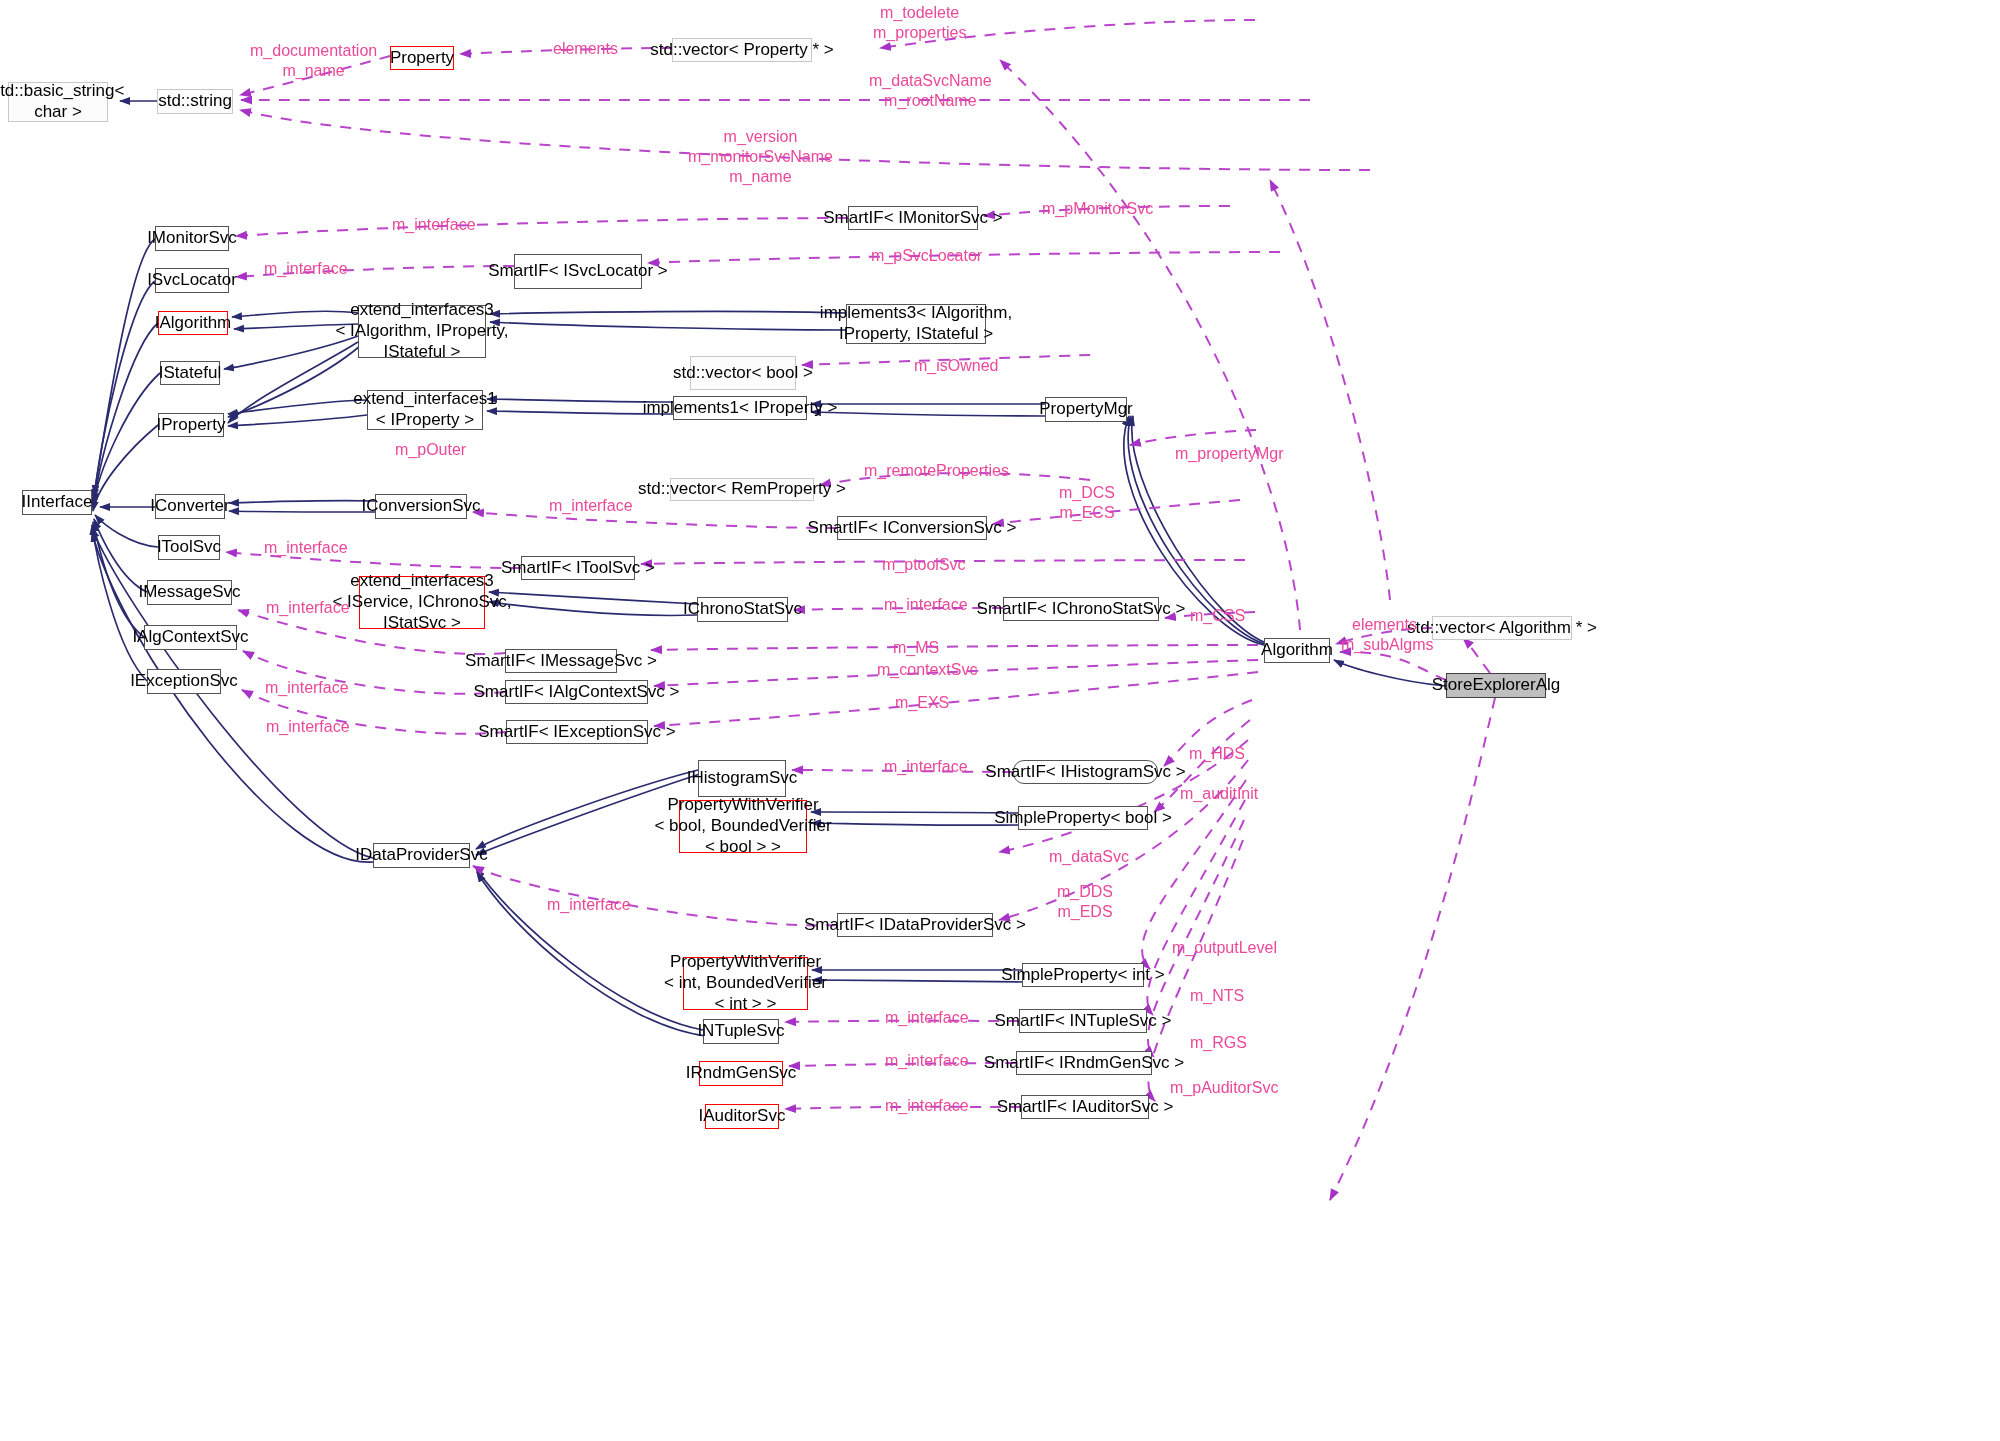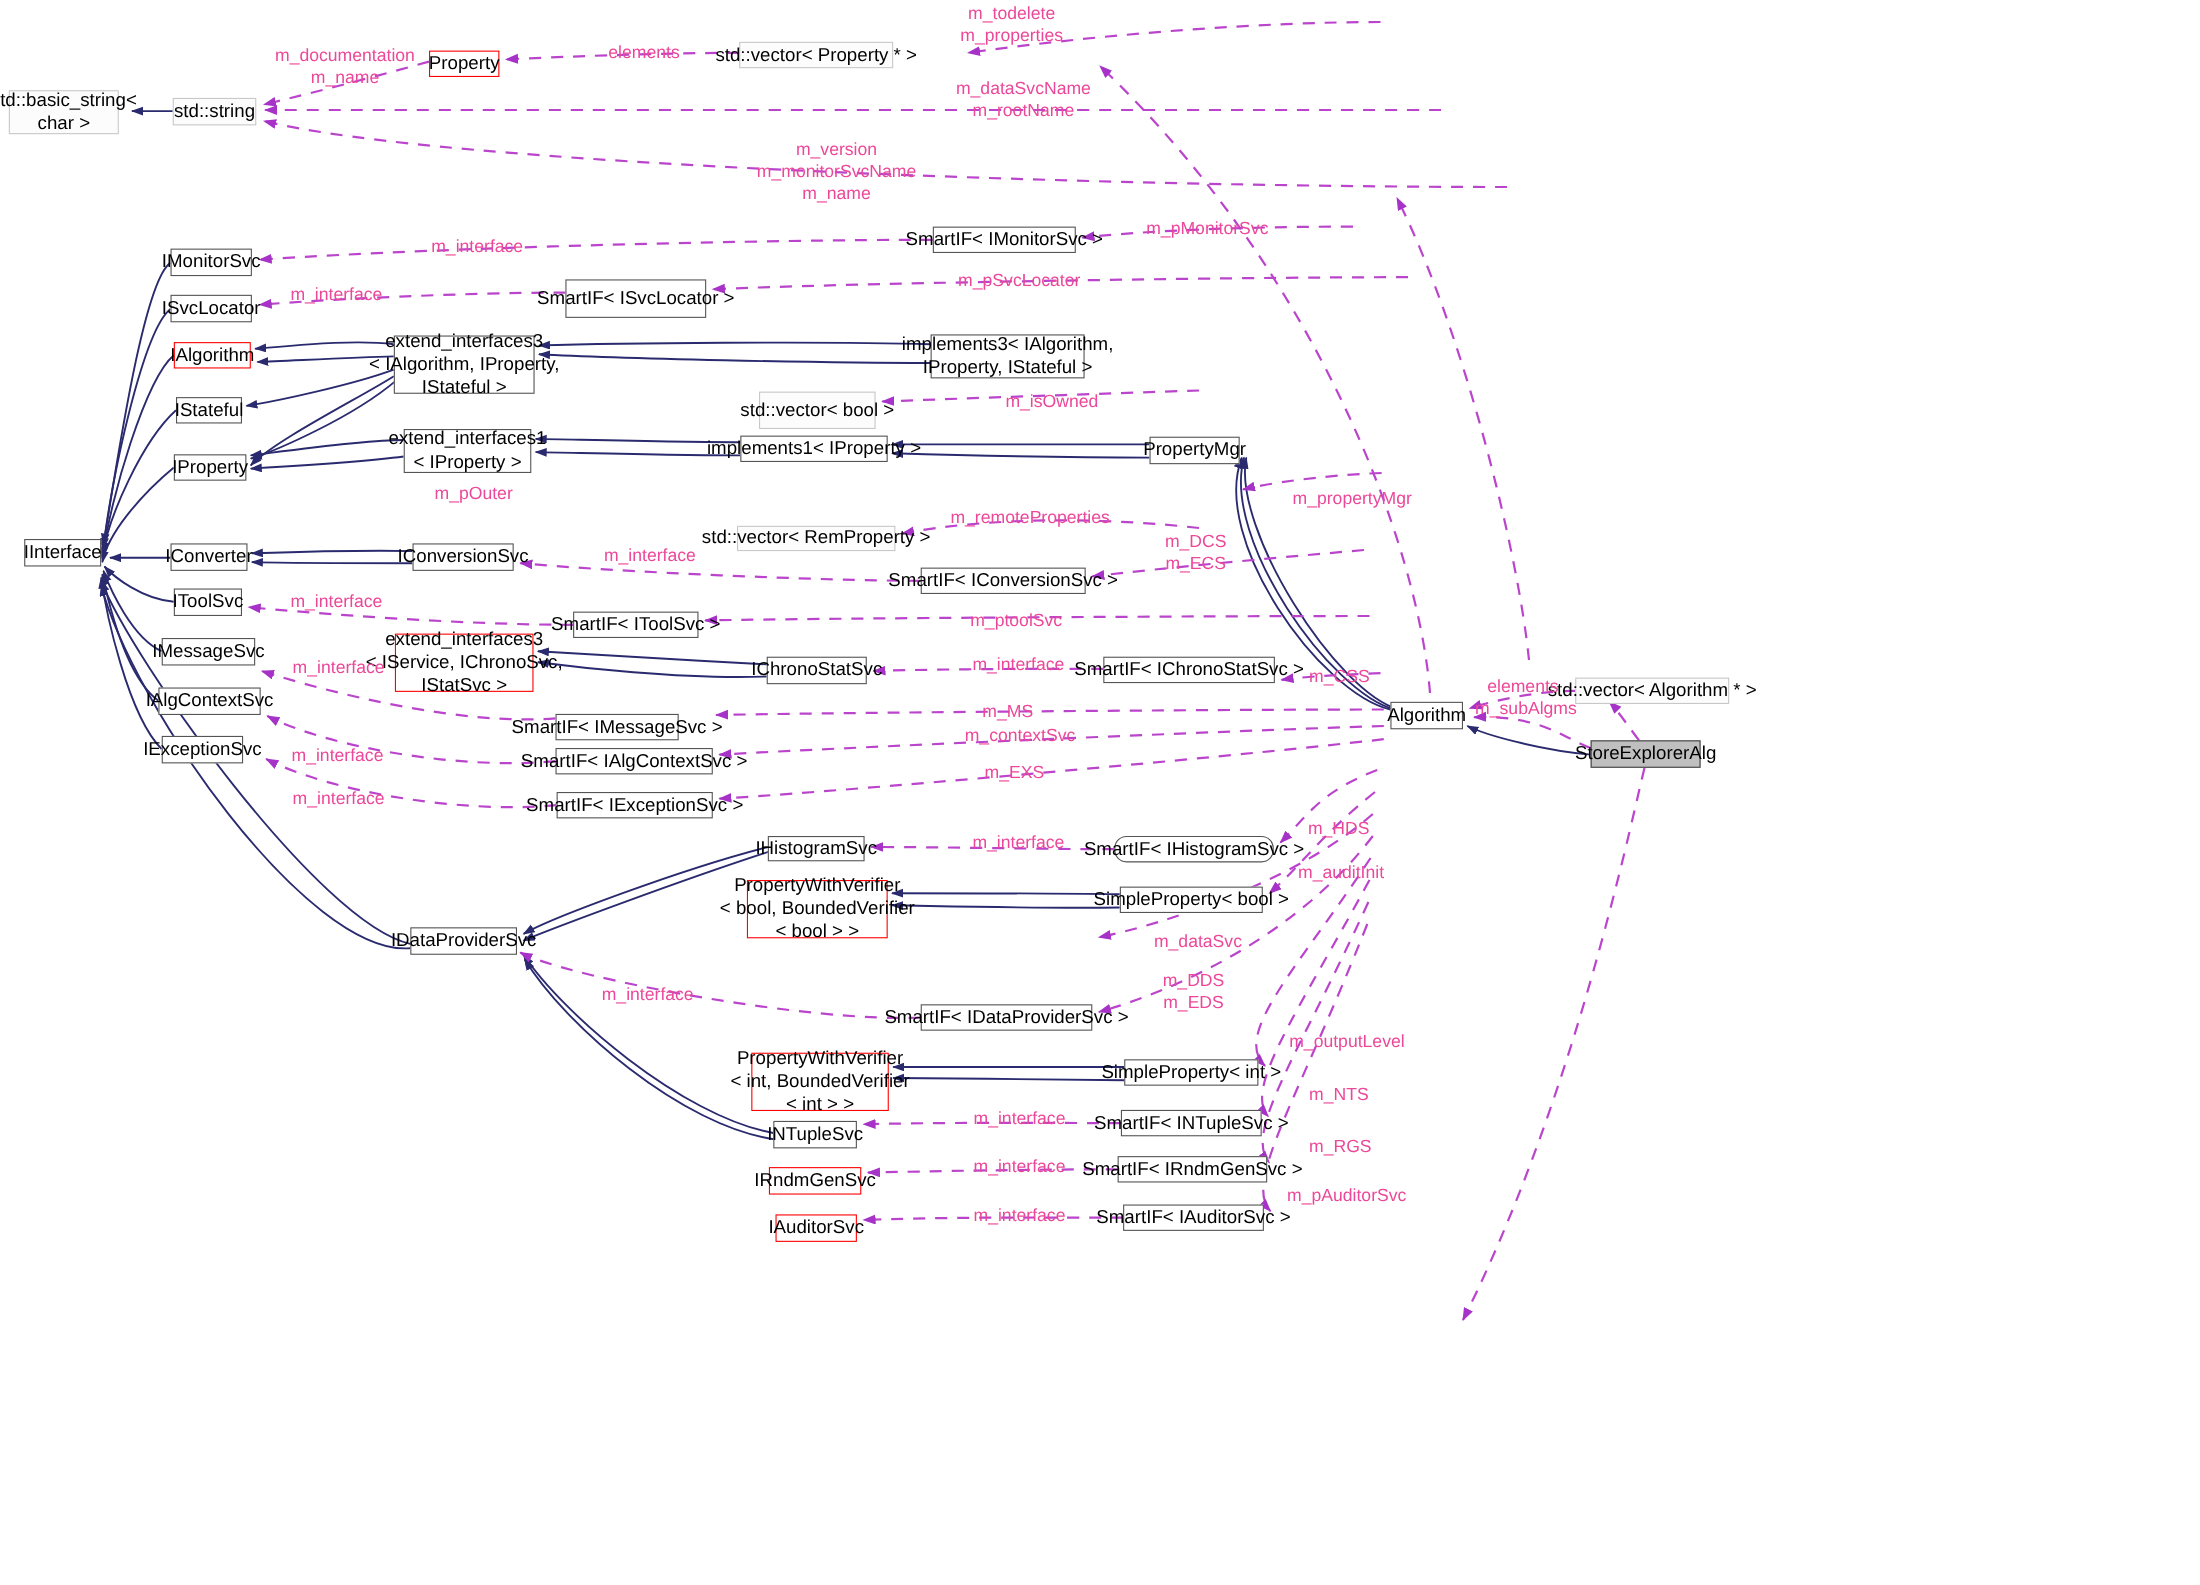--- a/index.html
+++ b/index.html
@@ -205,21 +205,21 @@
       <div class="node normal" style="left: 673px; top: 396px; width: 134px; height: 24px;">implements1&lt; IProperty &gt;</div>
       <div class="node normal" style="left: 1045px; top: 397px; width: 82px; height: 25px;">PropertyMgr</div>
       <div class="node gray" style="left: 670px; top: 478px; width: 144px; height: 23px;">std::vector&lt; RemProperty &gt;</div>
       <div class="node normal" style="left: 837px; top: 516px; width: 150px; height: 24px;">SmartIF&lt; IConversionSvc &gt;</div>
       <div class="node normal" style="left: 521px; top: 556px; width: 114px; height: 24px;">SmartIF&lt; IToolSvc &gt;</div>
       <div class="node normal" style="left: 697px; top: 597px; width: 91px; height: 25px;">IChronoStatSvc</div>
       <div class="node normal" style="left: 1003px; top: 597px; width: 156px; height: 24px;">SmartIF&lt; IChronoStatSvc &gt;</div>
       <div class="node normal" style="left: 505px; top: 649px; width: 112px; height: 24px;">SmartIF&lt; IMessageSvc &gt;</div>
       <div class="node normal" style="left: 505px; top: 680px; width: 143px; height: 24px;">SmartIF&lt; IAlgContextSvc &gt;</div>
       <div class="node normal" style="left: 506px; top: 720px; width: 142px; height: 24px;">SmartIF&lt; IExceptionSvc &gt;</div>
-      <div class="node normal" style="left: 698px; top: 760px; width: 88px; height: 23px;">IHistogramSvc</div>
+      <div class="node normal" style="left: 698px; top: 760px; width: 88px; height: 37px;">IHistogramSvc</div>
       <div class="node normal" style="left: 1013px; top: 760px; width: 145px; height: 24px; border-radius: 11px;">SmartIF&lt; IHistogramSvc &gt;</div>
       <div class="node red" style="left: 679px; top: 800px; width: 128px; height: 53px;">PropertyWithVerifier
 &lt; bool, BoundedVerifier
 &lt; bool &gt; &gt;</div>
       <div class="node normal" style="left: 1018px; top: 806px; width: 130px; height: 24px;">SimpleProperty&lt; bool &gt;</div>
       <div class="node normal" style="left: 837px; top: 913px; width: 156px; height: 24px;">SmartIF&lt; IDataProviderSvc &gt;</div>
       <div class="node red" style="left: 683px; top: 957px; width: 125px; height: 53px;">PropertyWithVerifier
 &lt; int, BoundedVerifier
 &lt; int &gt; &gt;</div>
       <div class="node normal" style="left: 1022px; top: 963px; width: 122px; height: 24px;">SimpleProperty&lt; int &gt;</div>

